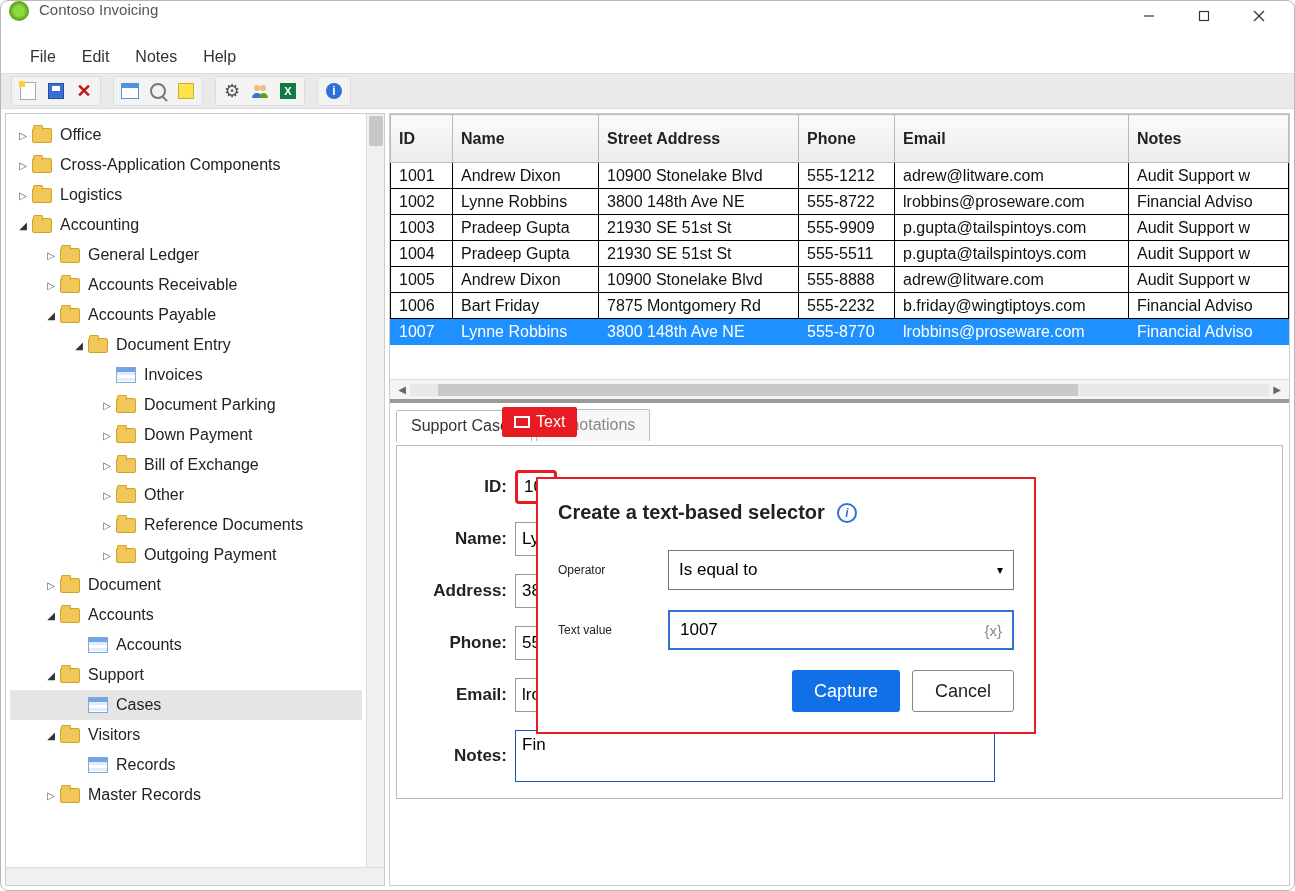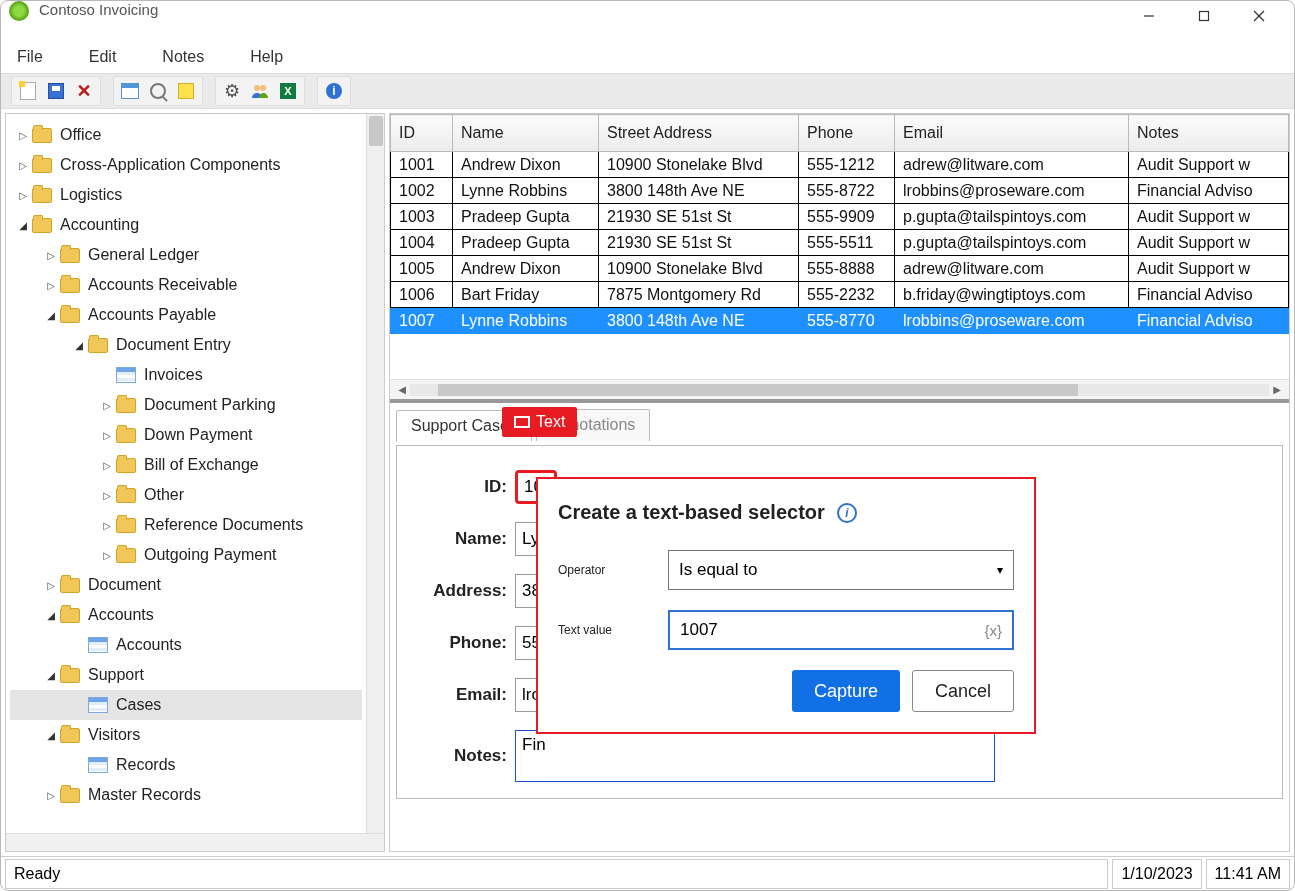--- a/index.html
+++ b/index.html
@@ -6,21 +6,21 @@
 body { width: 1295px; height: 891px; overflow: hidden; background: #fff; }
 
 .window { width: 1295px; height: 891px; border: 1px solid #b8b8b8; border-radius: 8px; display: flex; flex-direction: column; background: #fff; }
 
 .titlebar { height: 40px; display: flex; padding: 0 8px; font-size: 15px; color: #555; }
 .titlebar .app-icon { width: 20px; height: 20px; background: radial-gradient(circle,#8fd940 35%,#5aa516 65%); border-radius: 50%; margin-right: 10px; }
 .titlebar .spacer { flex: 1; }
 .winbtn { width: 55px; height: 30px; display: flex; align-items: center; justify-content: center; font-size: 15px; color: #333; }
 .winbtn svg { width: 12px; height: 12px; stroke: #333; stroke-width: 1.2; fill: none; }
 
-.menubar { height: 32px; display: flex; align-items: center; padding: 0 12px; gap: 38px; font-size: 16px; color: #333; }
+.menubar { height: 32px; display: flex; align-items: center; padding: 0 25px; gap: 18px; font-size: 16px; color: #333; }
 .menubar span { padding: 2px 4px; }
 
 .toolbar { height: 36px; background: #eaeaea; display: flex; align-items: center; padding: 4px 10px; gap: 2px; border-top:1px solid #ddd; border-bottom:1px solid #ddd;}
 .toolbar .group { display: flex; gap: 6px; background: #f3f3f3; border:1px solid #ddd; border-radius:3px; padding:3px 5px; }
 .toolbar .ticon { width: 22px; height: 22px; display: flex; align-items: center; justify-content: center; }
 .toolbar .sep { width: 8px; }
 .tb-doc { border:1px solid #aaa; background:#fff; width:16px; height:18px; position:relative;}
 .tb-doc::after{content:""; position:absolute; top:-2px; left:-2px; width:6px; height:6px; background:#ffcf33;}
 .tb-save { width:16px; height:16px; background:#3a6fd6; border:1px solid #244f9b; position:relative;}
 .tb-save::after{content:"";position:absolute;top:2px;left:3px;width:8px;height:5px;background:#fff;}
@@ -46,21 +46,21 @@
 .arrow.open { color:#333; }
 .folder-icon{display:inline-block;width:20px;height:15px;background:#f2c759;border:1px solid #d0a426;border-radius:2px;margin-right:8px;position:relative;}
 .folder-icon::before{content:"";position:absolute;top:-4px;left:0;width:8px;height:4px;background:#f2c759;border:1px solid #d0a426;border-bottom:none;border-radius:2px 2px 0 0;}
 .table-icon{display:inline-block;width:20px;height:16px;border:1px solid #7fa9db;background:linear-gradient(#6fa4e6,#6fa4e6)0 0/100% 4px no-repeat,#fff;margin-right:8px;position:relative;}
 .table-icon::after{content:"";position:absolute;top:4px;left:0;right:0;bottom:0;background:repeating-linear-gradient(#e2edfa 0 3px,#fff 3px 6px);}
 
 .main-pane { flex:1; display:flex; flex-direction:column; border:1px solid #ccc; overflow:hidden;}
 .grid-wrap { height:285px; display:flex; flex-direction:column; overflow:hidden;}
 .grid { flex:1; overflow:hidden; }
 .grid table { border-collapse:collapse; width:100%; font-size:16px; table-layout:fixed;}
-.grid th { background:linear-gradient(#fbfbfb,#ececec); border:1px solid #bababa; text-align:left; padding:4px 8px; font-weight:400; color:#222; height:37px;}
+.grid th { background:linear-gradient(#fbfbfb,#ececec); border:1px solid #bababa; text-align:left; padding:4px 8px; font-weight:700; color:#222; height:48px;}
 .grid td { border:1px solid #000; padding:3px 8px; color:#111; height:26px; overflow:hidden; white-space:nowrap;}
 .grid tr.selected td { background:#1e90ff; color:#fff; border-color:#1e90ff;}
 .grid-hscroll { height:20px; background:#f4f4f4; border-top:1px solid #ddd; display:flex; align-items:center; padding:0 4px;}
 .grid-hscroll .track{flex:1;height:12px;background:#e8e8e8;position:relative;}
 .grid-hscroll .thumbh{position:absolute;left:28px;width:640px;height:12px;background:#c8c8c8;}
 .grid-hscroll .arrw{width:16px;height:16px;display:flex;align-items:center;justify-content:center;color:#666;font-size:10px;}
 
 .detail-tabs-wrap { border-top:4px solid #999; flex:1; position:relative; padding:6px;}
 .detail-tabs { display:flex; gap:4px; margin-bottom:4px;}
 .tab { border:1px solid #bbb; border-bottom:none; padding:6px 14px; font-size:16px; color:#888; background:#f8f8f8; border-radius:2px 2px 0 0;}
@@ -452,18 +452,13 @@
           </div>
           <div class="dlg-buttons">
             <div class="dlg-btn primary">Capture</div>
             <div class="dlg-btn secondary">Cancel</div>
           </div>
         </div>
       </div>
     </div>
   </div>
 
-  <div class="statusbar">
-    <div class="cell grow">Ready</div>
-    <div class="cell">1/10/2023</div>
-    <div class="cell">11:41 AM</div>
-  </div>
 </div>
 
 </body></html>

